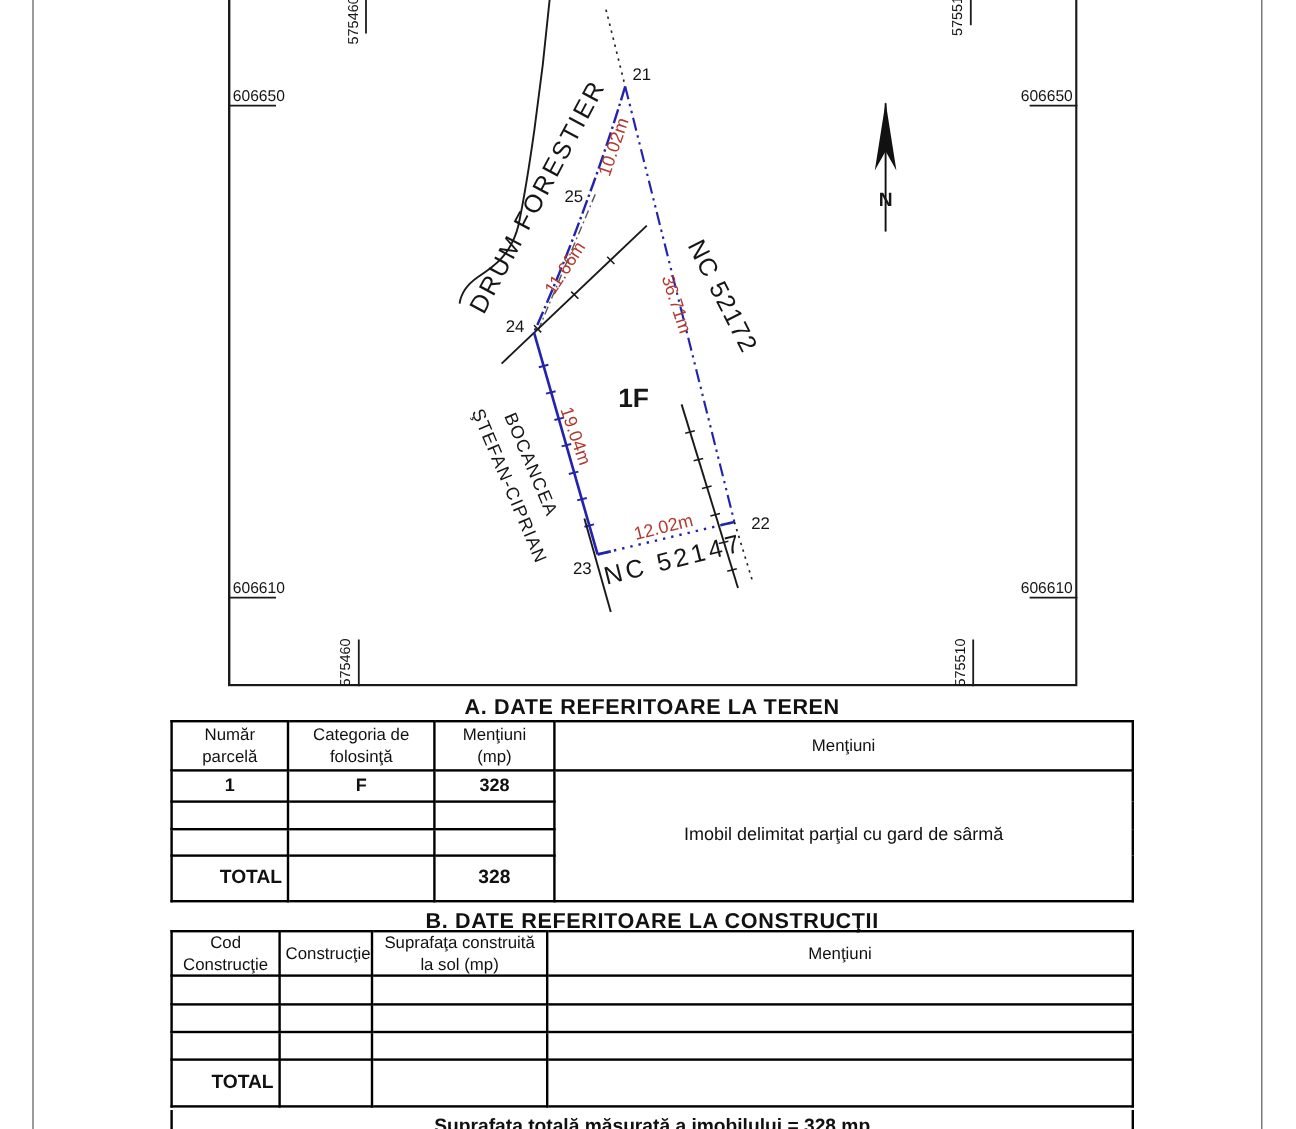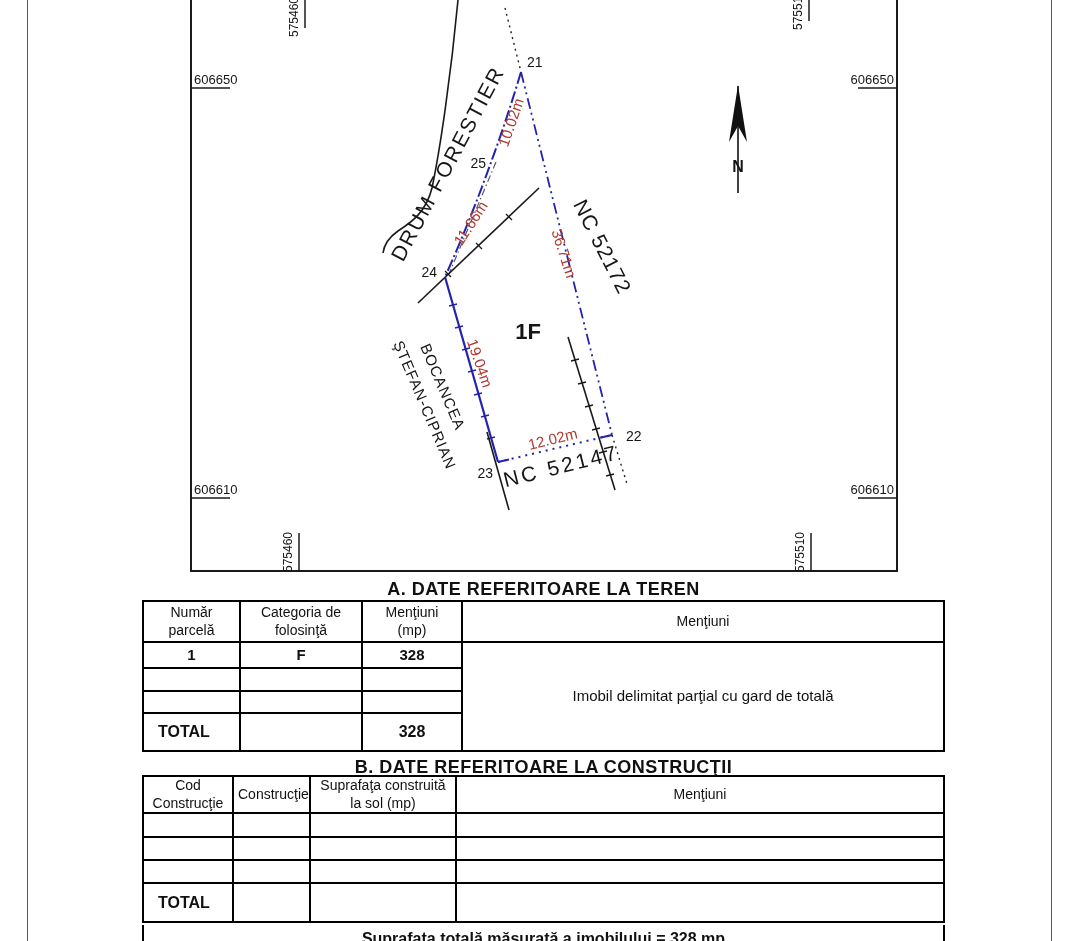--- a/index.html
+++ b/index.html
@@ -28,21 +28,21 @@
   
   table.cad{
     position:absolute;left:142px;width:803px;border-collapse:collapse;
     table-layout:fixed;font-size:14px;
   }
   table.cad td, table.cad th{
     border:2px solid #000;padding:0 4px;text-align:center;vertical-align:middle;
     font-weight:normal;white-space:pre-line;line-height:1.25;overflow:hidden;
   }
   table.cad .val{font-weight:bold;font-size:15px;}
-  table.cad .total-lbl{font-weight:bold;font-size:16px;text-align:left;padding-left:14px;}
+  table.cad .total-lbl{font-weight:bold;font-size:16px;text-align:right;padding-left:14px;}
   table.cad .total-val{font-weight:bold;font-size:16px;}
   table.cad .mentiuni-cell{font-size:15px;}
   .footer-box{
     position:absolute;left:142px;top:925px;width:803px;height:40px;
     border:2px solid #000;border-top:none;box-sizing:border-box;
     text-align:center;font-weight:bold;font-size:16px;padding-top:5px;
   }
 </style>
 </head>
 <body>
@@ -147,21 +147,21 @@
     <th>Categoria de
 folosinţă</th>
     <th>Menţiuni
 (mp)</th>
     <th>Menţiuni</th>
   </tr>
   <tr style="height:26px">
     <td class="val">1</td>
     <td class="val">F</td>
     <td class="val">328</td>
-    <td rowspan="4" class="mentiuni-cell">Imobil delimitat parţial cu gard de totală</td>
+    <td rowspan="4" class="mentiuni-cell">Imobil delimitat parţial cu gard de sârmă</td>
   </tr>
   <tr style="height:23px">
     <td></td>
         <td></td>
         <td></td>
   </tr>
   <tr style="height:22px">
     <td></td>
         <td></td>
         <td></td>

